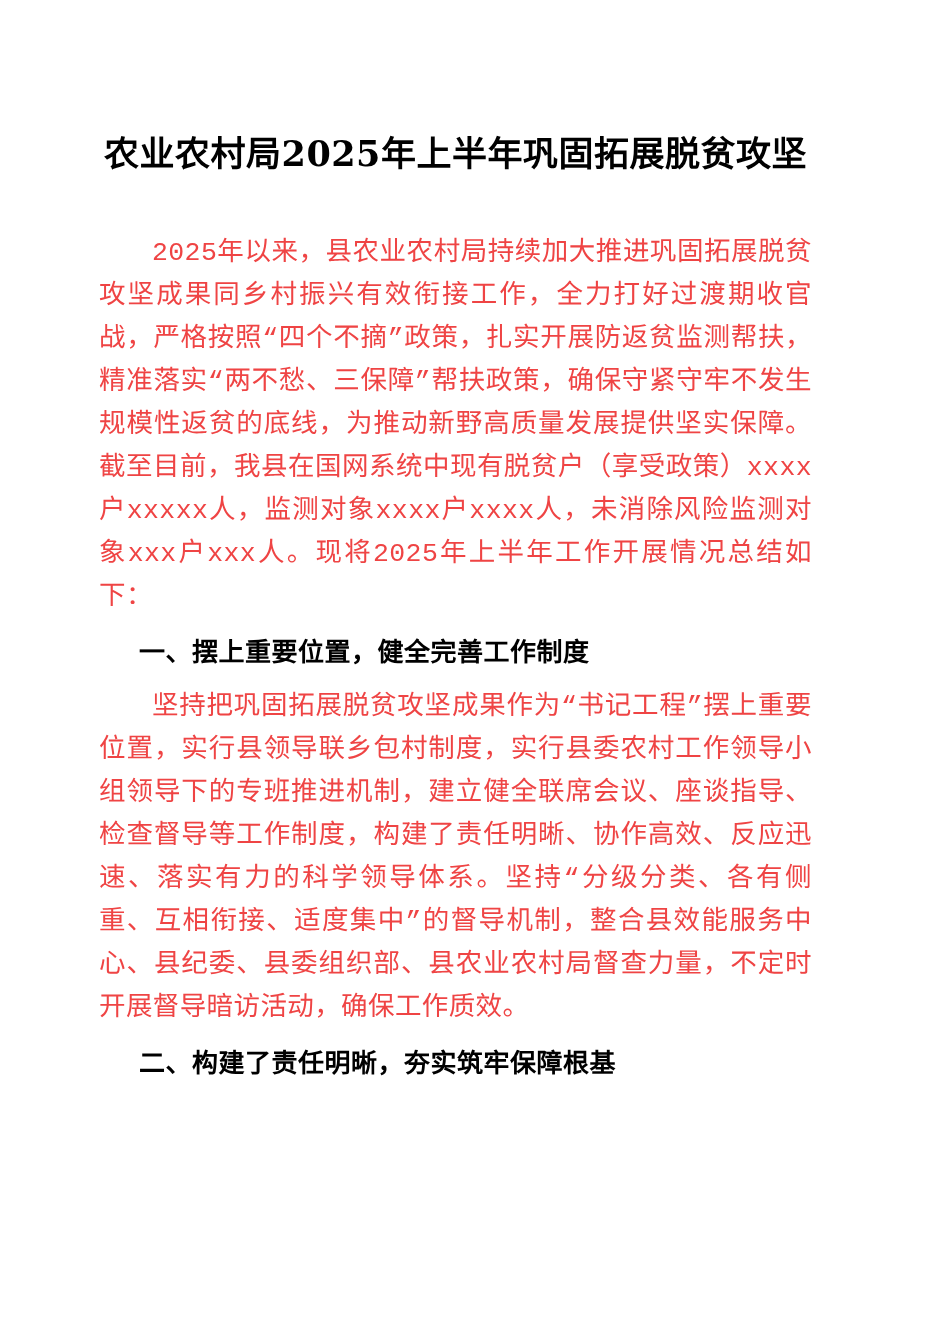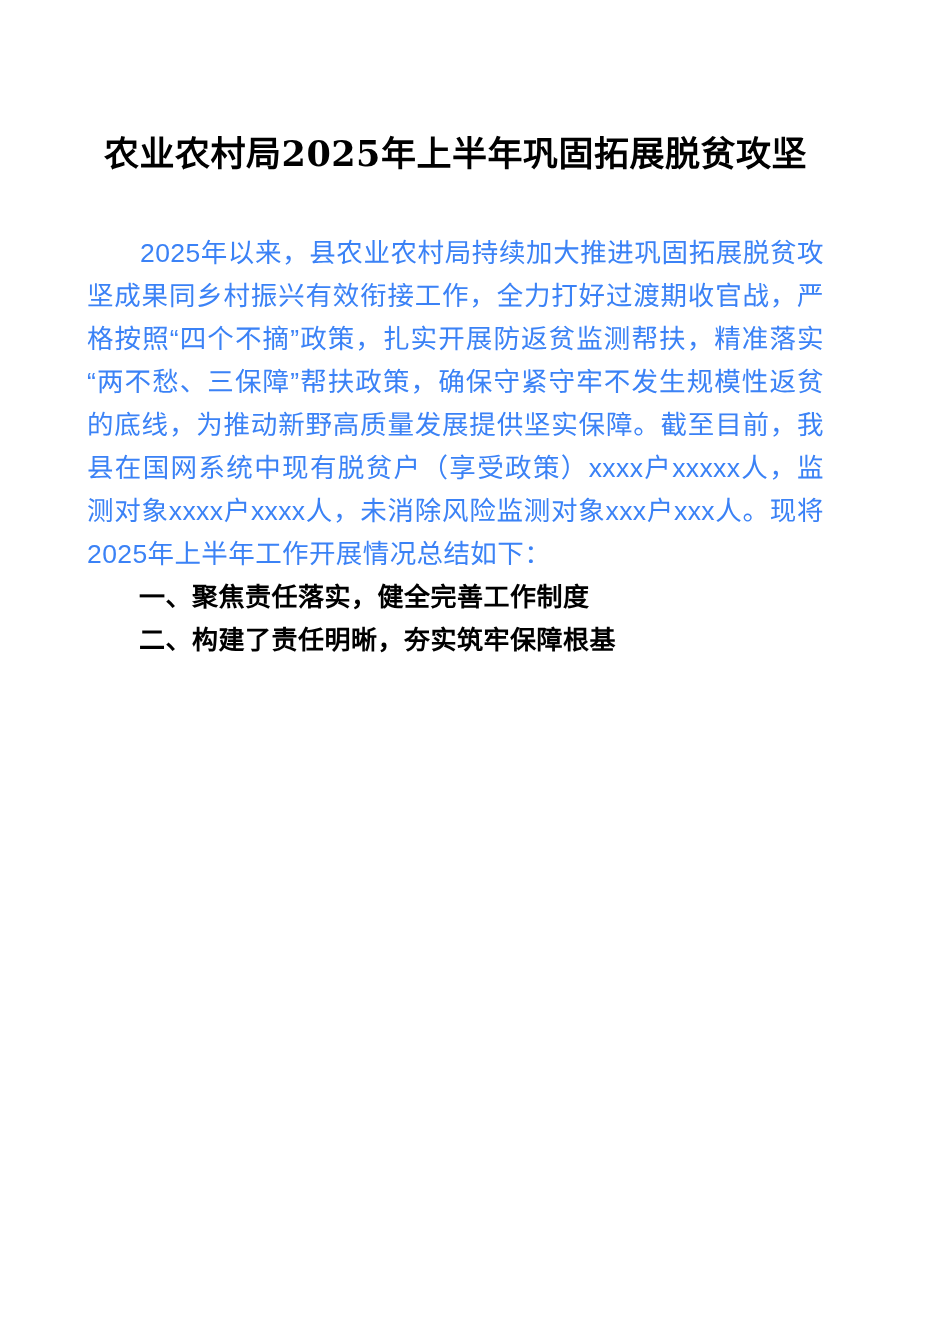--- a/index.html
+++ b/index.html
@@ -36,28 +36,28 @@
     color: #000000;
     letter-spacing: 0.5px;
     margin: 0;
     padding-top: 128px;
     padding-left: 4px;
     padding-right: 4px;
   }
 
   
   .para {
-    font-family: Liberation Sans, sans-serif;
+    font-family: Liberation Mono, monospace;
     font-size: 26.5px;
     line-height: 43px;
-    color: #3b82f6;
+    color: #ef4444;
     text-align: justify;
     text-justify: inter-ideograph;
     text-indent: 2em;
-    margin: 0;
+    margin: 12px;
     letter-spacing: 0.4px;
   }
 
   .para.first {
     margin-top: 52px;
   }
 
   
   .section-heading {
     font-family: "DejaVu Sans", "Liberation Sans", sans-serif;
@@ -85,21 +85,22 @@
 <div class="page">
 
   <div class="doc-body">
 
     <h1 class="doc-title">
       <span class="title-line">农业农村局2025年上半年巩固拓展脱贫攻坚</span>
     </h1>
 
     <p class="para first">2025年以来，县农业农村局持续加大推进巩固拓展脱贫攻坚成果同乡村振兴有效衔接工作，全力打好过渡期收官战，严格按照“四个不摘”政策，扎实开展防返贫监测帮扶，精准落实“两不愁、三保障”帮扶政策，确保守紧守牢不发生规模性返贫的底线，为推动新野高质量发展提供坚实保障。截至目前，我县在国网系统中现有脱贫户（享受政策）xxxx户xxxxx人，监测对象xxxx户xxxx人，未消除风险监测对象xxx户xxx人。现将2025年上半年工作开展情况总结如下：</p>
 
-    <h2 class="section-heading">一、聚焦责任落实，健全完善工作制度</h2>
+    <h2 class="section-heading">一、摆上重要位置，健全完善工作制度</h2>
 
+    <p class="para">坚持把巩固拓展脱贫攻坚成果作为“书记工程”摆上重要位置，实行县领导联乡包村制度，实行县委农村工作领导小组领导下的专班推进机制，建立健全联席会议、座谈指导、检查督导等工作制度，构建了责任明晰、协作高效、反应迅速、落实有力的科学领导体系。坚持“分级分类、各有侧重、互相衔接、适度集中”的督导机制，整合县效能服务中心、县纪委、县委组织部、县农业农村局督查力量，不定时开展督导暗访活动，确保工作质效。</p>
 
     <h2 class="section-heading">二、构建了责任明晰，夯实筑牢保障根基</h2>
 
 
   </div>
 
 </div>
 
 </body></html>

